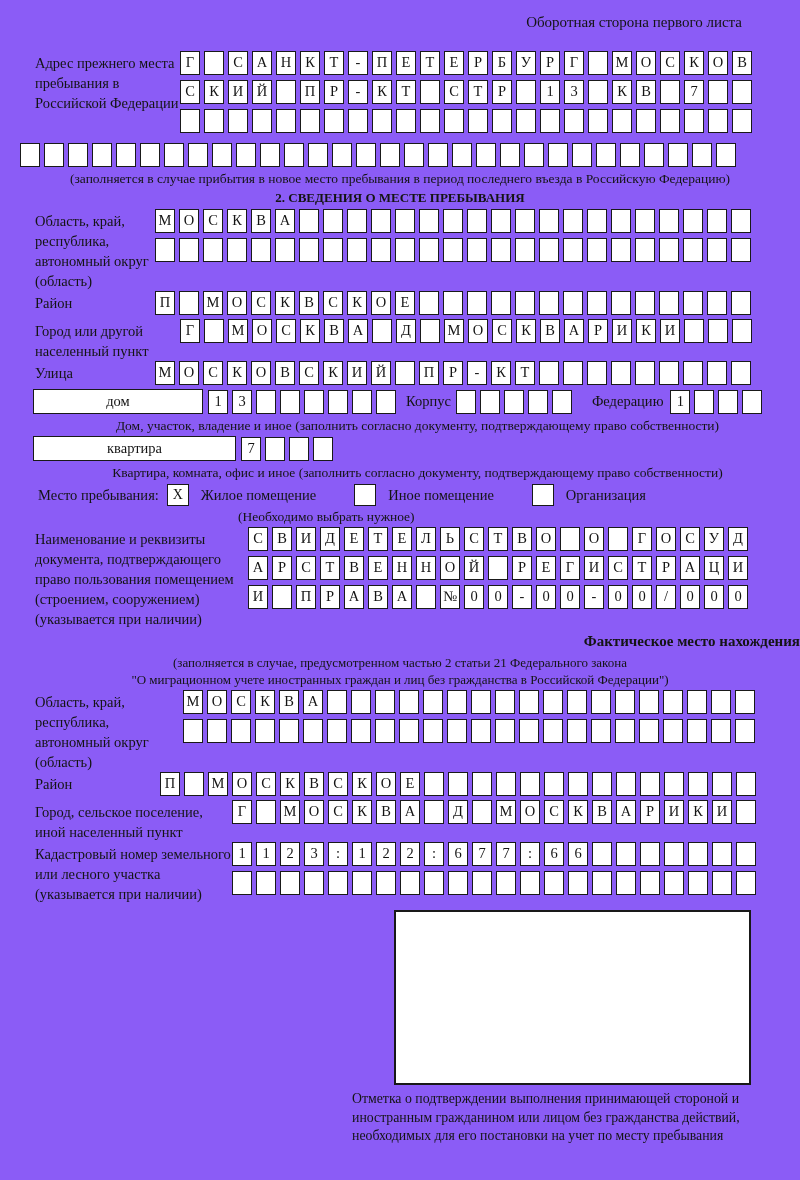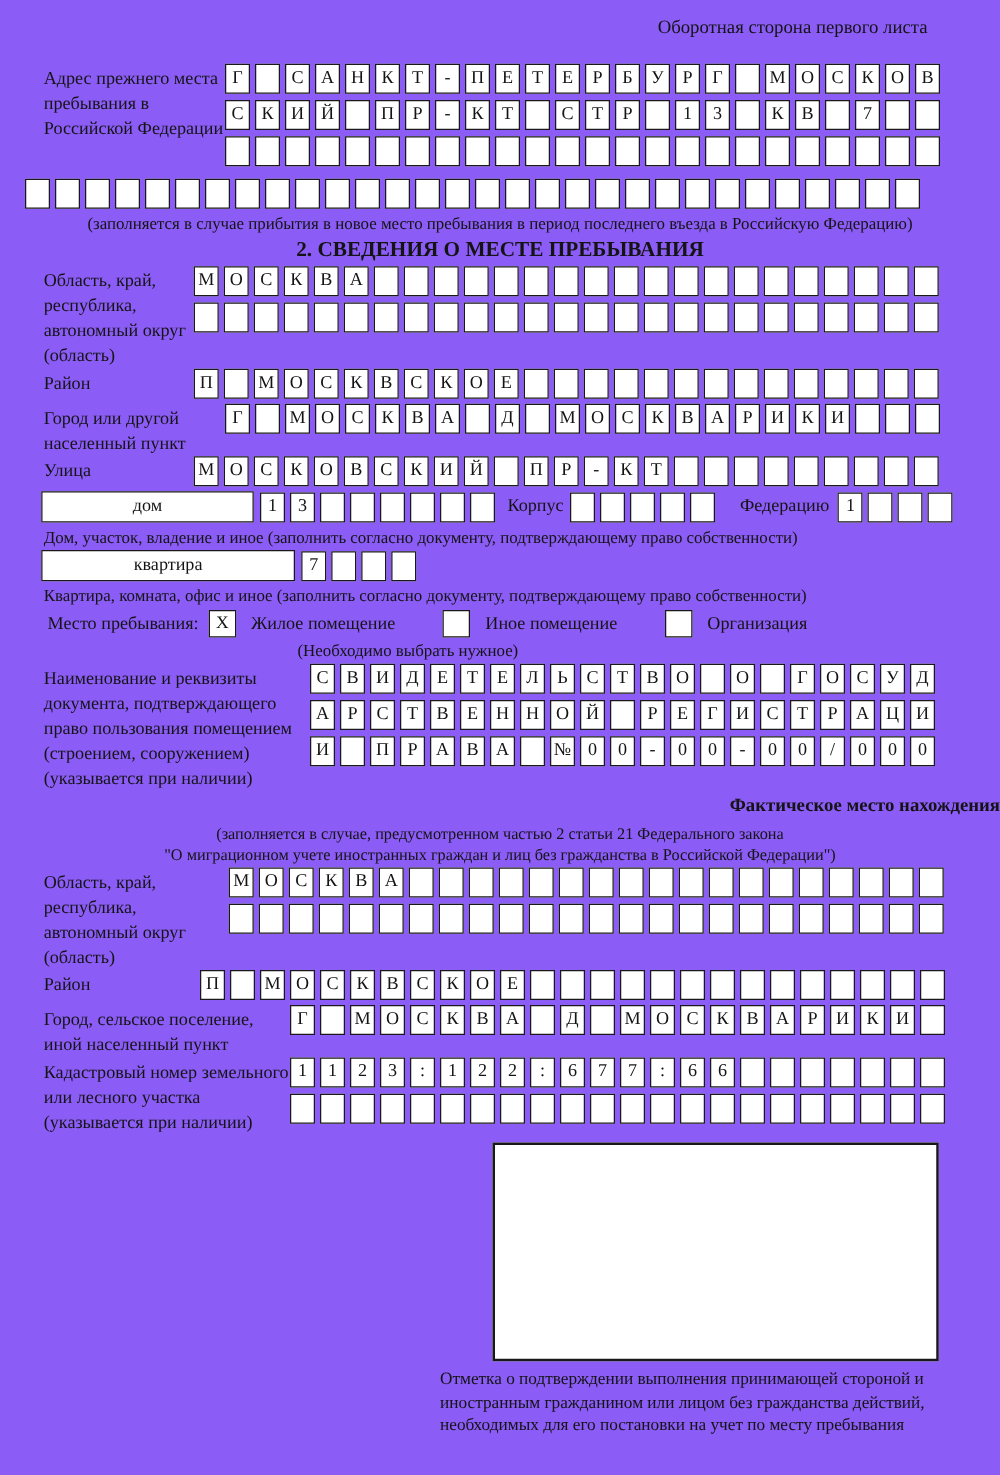--- a/index.html
+++ b/index.html
@@ -14,23 +14,23 @@
   .w145{width:145px;} .w120{width:120px;} .w148{width:148px;}
   .w125{width:125px;} .w197{width:197px;} .w213{width:213px;}
   .rows .boxrow{margin-bottom:5px;}
   .boxrow{white-space:nowrap;height:24px;}
   .box{
     display:inline-block;width:20px;height:24px;line-height:21px;
     border:1.6px solid #191919;box-sizing:border-box;margin-right:4px;
     text-align:center;font-size:14.5px;vertical-align:top;background:#fff;
   }
   .fullrow{margin:5px 0 0 20px;}
-  .caption{font-size:13.5px;line-height:17px;margin:3px 0 2px 35px;}
+  .caption{font-size:13.5px;line-height:17px;margin:3px 0 2px 35px;text-align:center;}
   .caption.center{text-align:center;margin-left:0;}
-  .sec-title{font-weight:bold;font-size:17px;text-align:center;margin:3px 0 3px 0;font-family:Liberation Serif, serif;}
+  .sec-title{font-weight:bold;font-size:13px;text-align:center;margin:3px 0 3px 0;font-family:Liberation Serif, serif;}
   .mb4{margin-bottom:4px;} .mb2{margin-bottom:2px;}
   .named-rect{
     flex:none;border:1.6px solid #191919;height:25px;box-sizing:border-box;
     display:flex;align-items:center;justify-content:center;font-size:14.5px;background:#fff;
   }
   .dom-rect{width:170px;margin-right:5px;}
   .kv-rect{width:203px;margin-right:5px;}
   .houserow{margin-left:33px;align-items:center;}
   .inline-label{flex:none;font-size:14.5px;line-height:25px;}
   .il-korpus{margin:0 5px 0 6px;}

